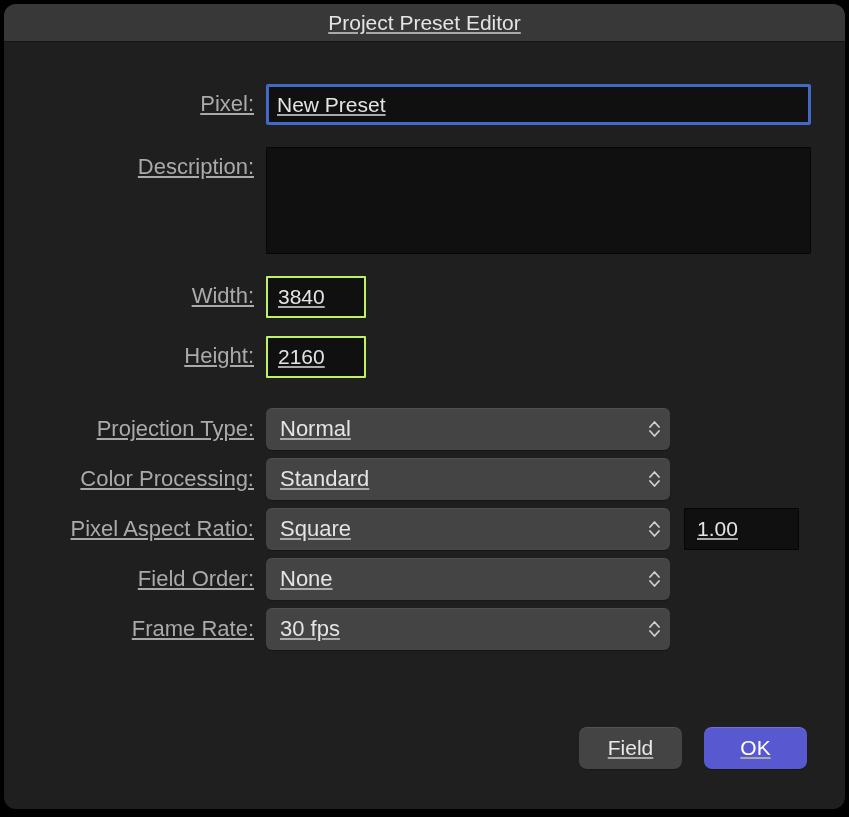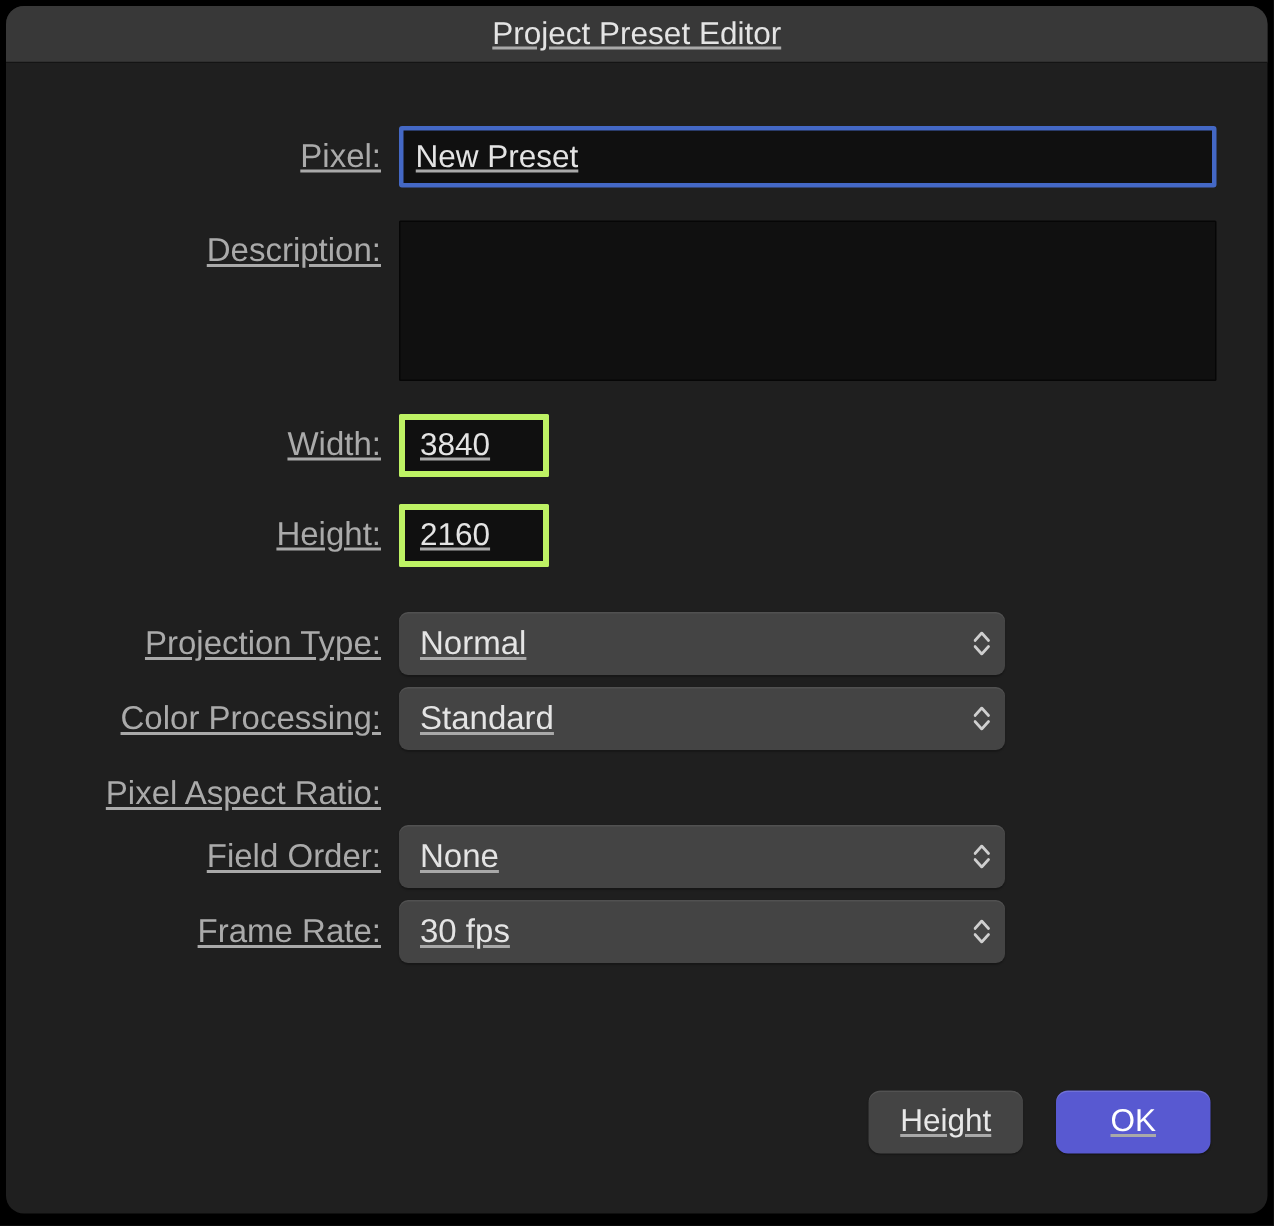--- a/index.html
+++ b/index.html
@@ -86,21 +86,21 @@
     font-size: 21px;
     padding: 6px 8px;
     outline: none;
     resize: none;
     font-family: inherit;
   }
   .num-input {
     width: 100px;
     height: 42px;
     background: #101010;
-    border: 4px solid #bef264;
+    border: 2px solid #bef264;
     border-radius: 1px;
     color: #e4e4e4;
     font-size: 21px;
     padding: 0 10px;
     outline: none;
     font-family: inherit;
   }
   .ratio-input {
     width: 115px;
     height: 42px;
@@ -241,20 +241,34 @@
             <svg width="11" height="7" viewBox="0 0 11 7">
                 <path d="M1 1 L5.5 6 L10 1" stroke="#cfcfcf" stroke-width="1.8" fill="none" stroke-linecap="round" stroke-linejoin="round"></path>
               </svg>
           </span>
         </div>
       </div>
     </div>
 
     <div class="row row-select">
       <div class="label">Pixel Aspect Ratio:</div>
+      <div class="controls">
+        <div class="select">
+          <span>Square</span>
+          <span class="stepper">
+            <svg width="11" height="7" viewBox="0 0 11 7">
+                <path d="M1 6 L5.5 1 L10 6" stroke="#cfcfcf" stroke-width="1.8" fill="none" stroke-linecap="round" stroke-linejoin="round"></path>
+              </svg>
+            <svg width="11" height="7" viewBox="0 0 11 7">
+                <path d="M1 1 L5.5 6 L10 1" stroke="#cfcfcf" stroke-width="1.8" fill="none" stroke-linecap="round" stroke-linejoin="round"></path>
+              </svg>
+          </span>
+        </div>
+        <input type="text" class="ratio-input" value="1.00" style="">
+      </div>
     </div>
 
     <div class="row row-select">
       <div class="label">Field Order:</div>
       <div class="controls">
         <div class="select">
           <span>None</span>
           <span class="stepper">
             <svg width="11" height="7" viewBox="0 0 11 7">
                 <path d="M1 6 L5.5 1 L10 6" stroke="#cfcfcf" stroke-width="1.8" fill="none" stroke-linecap="round" stroke-linejoin="round"></path>
@@ -280,16 +294,16 @@
                 <path d="M1 1 L5.5 6 L10 1" stroke="#cfcfcf" stroke-width="1.8" fill="none" stroke-linecap="round" stroke-linejoin="round"></path>
               </svg>
           </span>
         </div>
       </div>
     </div>
 
   </div>
 
   <div class="footer">
-    <button class="btn btn-cancel">Height</button>
+    <button class="btn btn-cancel">Field</button>
     <button class="btn btn-ok">OK</button>
   </div>
 </div>
 
 </body></html>

